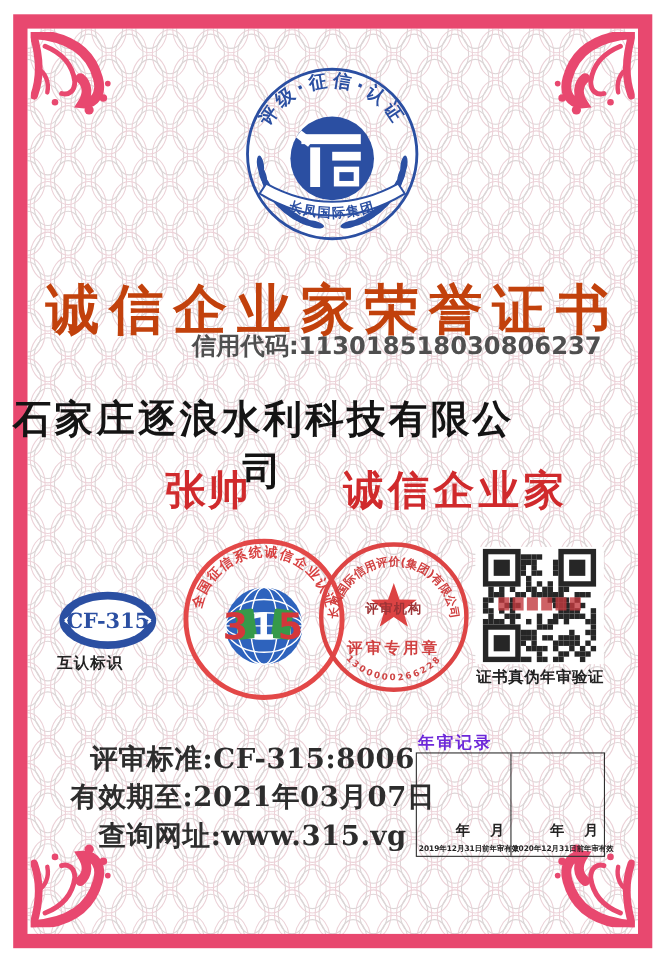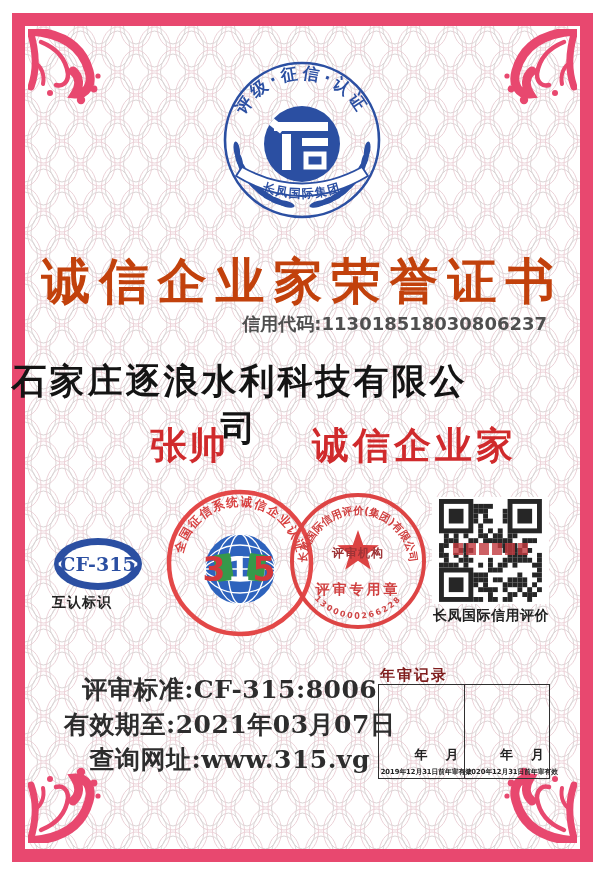--- a/index.html
+++ b/index.html
@@ -9,40 +9,40 @@
          border:13px solid #e8486f;}
   .guilloche{position:absolute;left:25px;top:26px;width:555px;height:823px;}
   .corner{position:absolute;width:78px;height:78px;}
   .tl{left:28px;top:29px;}
   .tr{right:28px;top:29px;transform:scaleX(-1);}
   .bl{left:28px;bottom:30px;transform:scaleY(-1);}
   .br{right:28px;bottom:30px;transform:scale(-1,-1);}
   .emblem{position:absolute;left:212px;top:52px;width:180px;height:180px;}
   .title{position:absolute;left:0;top:249px;width:605px;text-align:center;
          font-size:49px;font-weight:bold;letter-spacing:9px;color:#c2410c;}
-  .credit{position:absolute;right:58px;top:312px;font-size:18px;font-weight:bold;
+  .credit{position:absolute;right:58px;top:300px;font-size:22px;font-weight:bold;
           color:#4f4f4f;letter-spacing:0px;}
   .company{position:absolute;left:0;top:358px;width:479px;text-align:center;
            font-size:35px;font-weight:bold;letter-spacing:3px;color:#141414;}
   .honoree-name{position:absolute;left:150px;top:421px;font-size:37px;font-weight:bold;
         color:#d02a2c;font-family:"DejaVu Serif","Liberation Serif",serif;letter-spacing:2px;}
   .honoree-title{position:absolute;left:312px;top:421px;font-size:37px;font-weight:bold;
         color:#d02a2c;font-family:"DejaVu Serif","Liberation Serif",serif;letter-spacing:4px;}
   .cf-badge{position:absolute;left:52px;top:536px;width:92px;height:56px;}
   .cf-caption{position:absolute;left:52px;top:594px;width:92px;text-align:left;
               font-size:14px;font-weight:bold;color:#222;letter-spacing:1px;}
   .seal315{position:absolute;left:164px;top:487px;width:152px;height:152px;}
   .redseal{position:absolute;left:286px;top:489px;width:144px;height:144px;}
   .qr{position:absolute;left:432px;top:497px;width:117px;height:107px;}
   .qr-caption{position:absolute;left:425px;top:607px;width:132px;text-align:center;
               font-size:14px;font-weight:bold;color:#222;letter-spacing:0.5px;}
   .info{position:absolute;left:64px;top:672px;font-size:25px;font-weight:bold;color:#2d2d2d;
         font-family:"DejaVu Serif","Liberation Serif",serif;line-height:35px;letter-spacing:0.5px;text-align:center;}
   .review-heading{position:absolute;left:380px;top:666px;font-size:15px;font-weight:bold;
-        color:#7f1d1d;letter-spacing:2px;}
+        color:#6d28d9;letter-spacing:2px;}
   .review-table{position:absolute;left:378px;top:684px;width:172px;height:95px;box-sizing:border-box;
         border:1.5px solid #2f2f2f;display:flex;}
   .review-cell{position:relative;flex:1;box-sizing:border-box;}
   .review-cell:first-child{border-right:1.5px solid #2f2f2f;}
   .ym{position:absolute;bottom:14px;right:5px;font-size:13px;font-weight:bold;color:#222;white-space:pre;margin-top:24px;}
   .note{position:absolute;bottom:1px;left:0;width:100%;text-align:center;font-size:7px;
         font-weight:bold;color:#222;white-space:nowrap;transform:scaleX(0.96);}
 </style>
 </head>
 <body>
@@ -1715,21 +1715,21 @@
         <rect x="11.9" y="75.5" width="24.5" height="24.5" fill="#ffffff"></rect>
         <rect x="16.8" y="80.4" width="14.7" height="14.7" fill="#262626"></rect>
         <rect x="21" y="46" width="10" height="12" fill="#c23a3f" opacity="0.8"></rect>
         <rect x="34" y="46" width="10" height="12" fill="#c23a3f" opacity="0.8"></rect>
         <rect x="47" y="46" width="10" height="12" fill="#c23a3f" opacity="0.8"></rect>
         <rect x="60" y="46" width="10" height="12" fill="#c23a3f" opacity="0.8"></rect>
         <rect x="73" y="46" width="10" height="12" fill="#c23a3f" opacity="0.8"></rect>
         <rect x="86" y="46" width="10" height="12" fill="#c23a3f" opacity="0.8"></rect>
       </g>
   </svg>
-  <div class="qr-caption">长凤国际信用评价</div>
+  <div class="qr-caption">证书真伪年审验证</div>
 
   <div class="info">
     <div>评审标准:CF-315:8006</div>
     <div>有效期至:2021年03月07日</div>
     <div>查询网址:www.315.vg</div>
   </div>
 
   <div class="review-heading">年审记录</div>
   <div class="review-table">
     <div class="review-cell">

